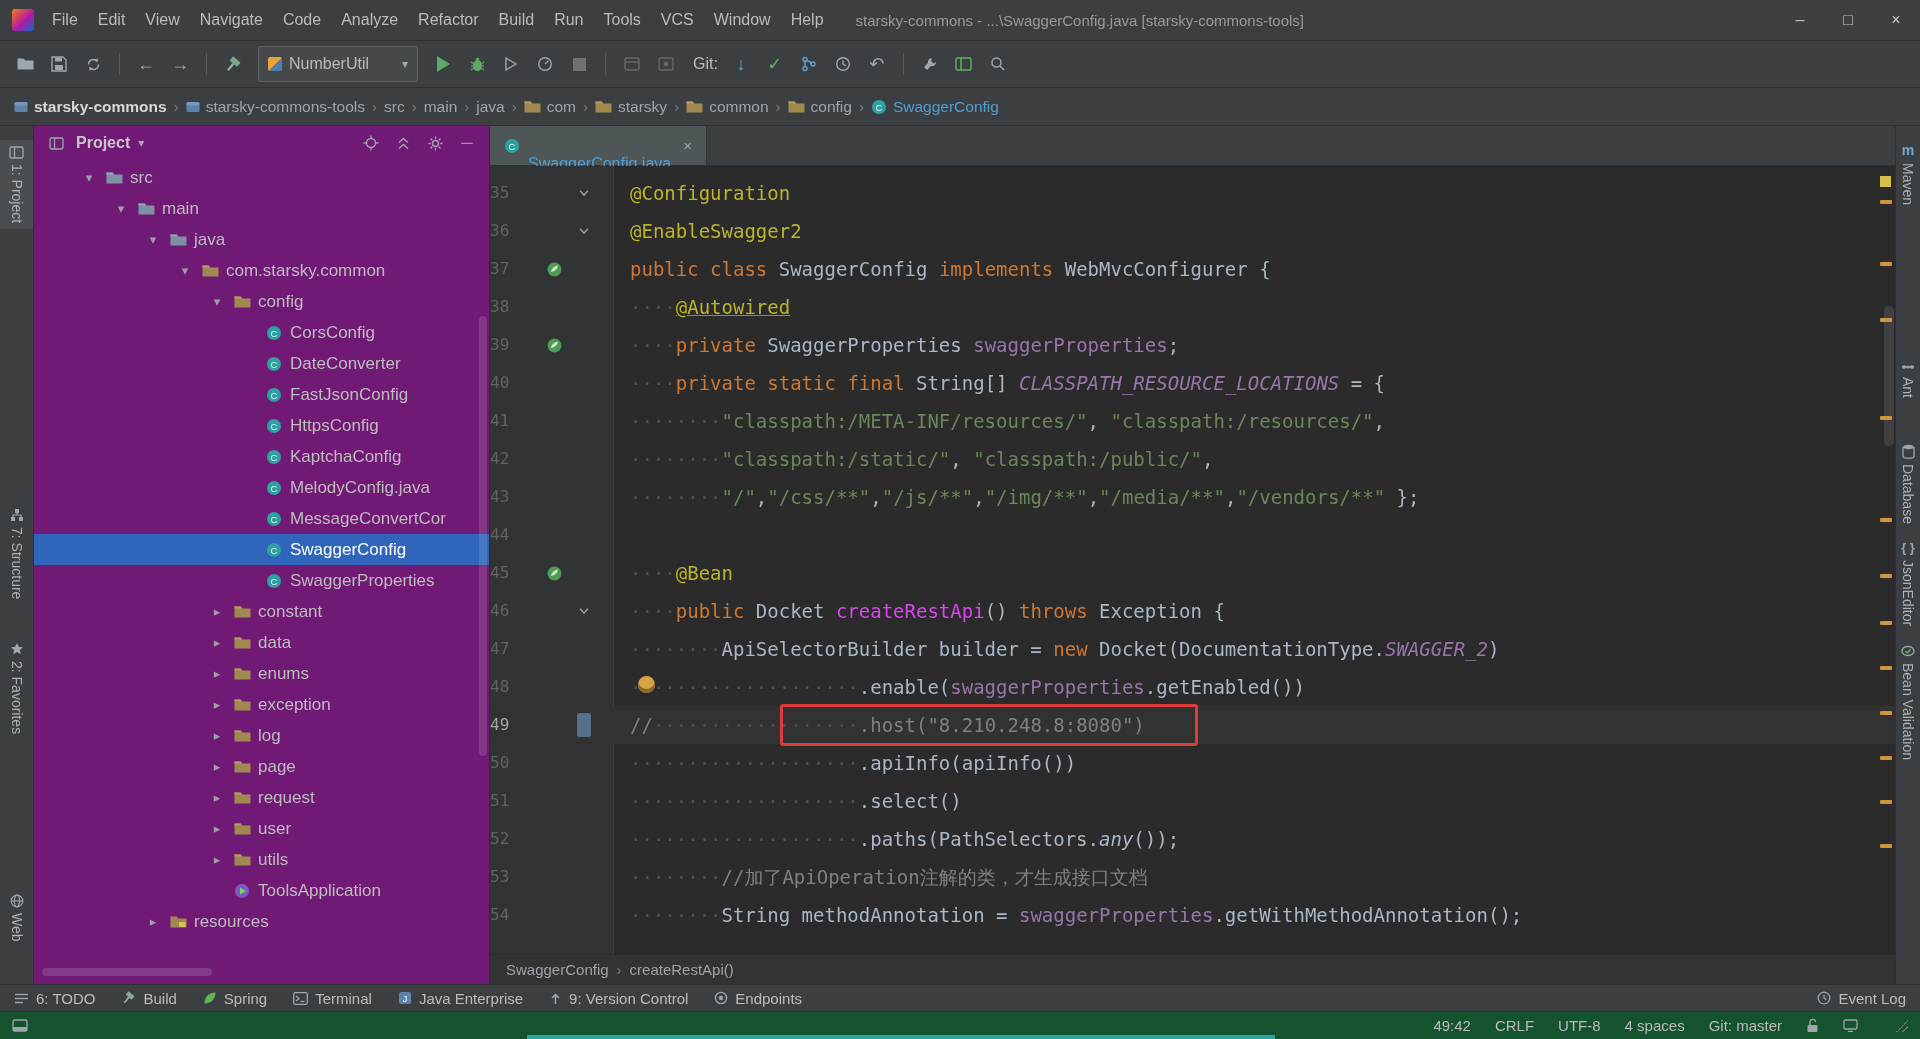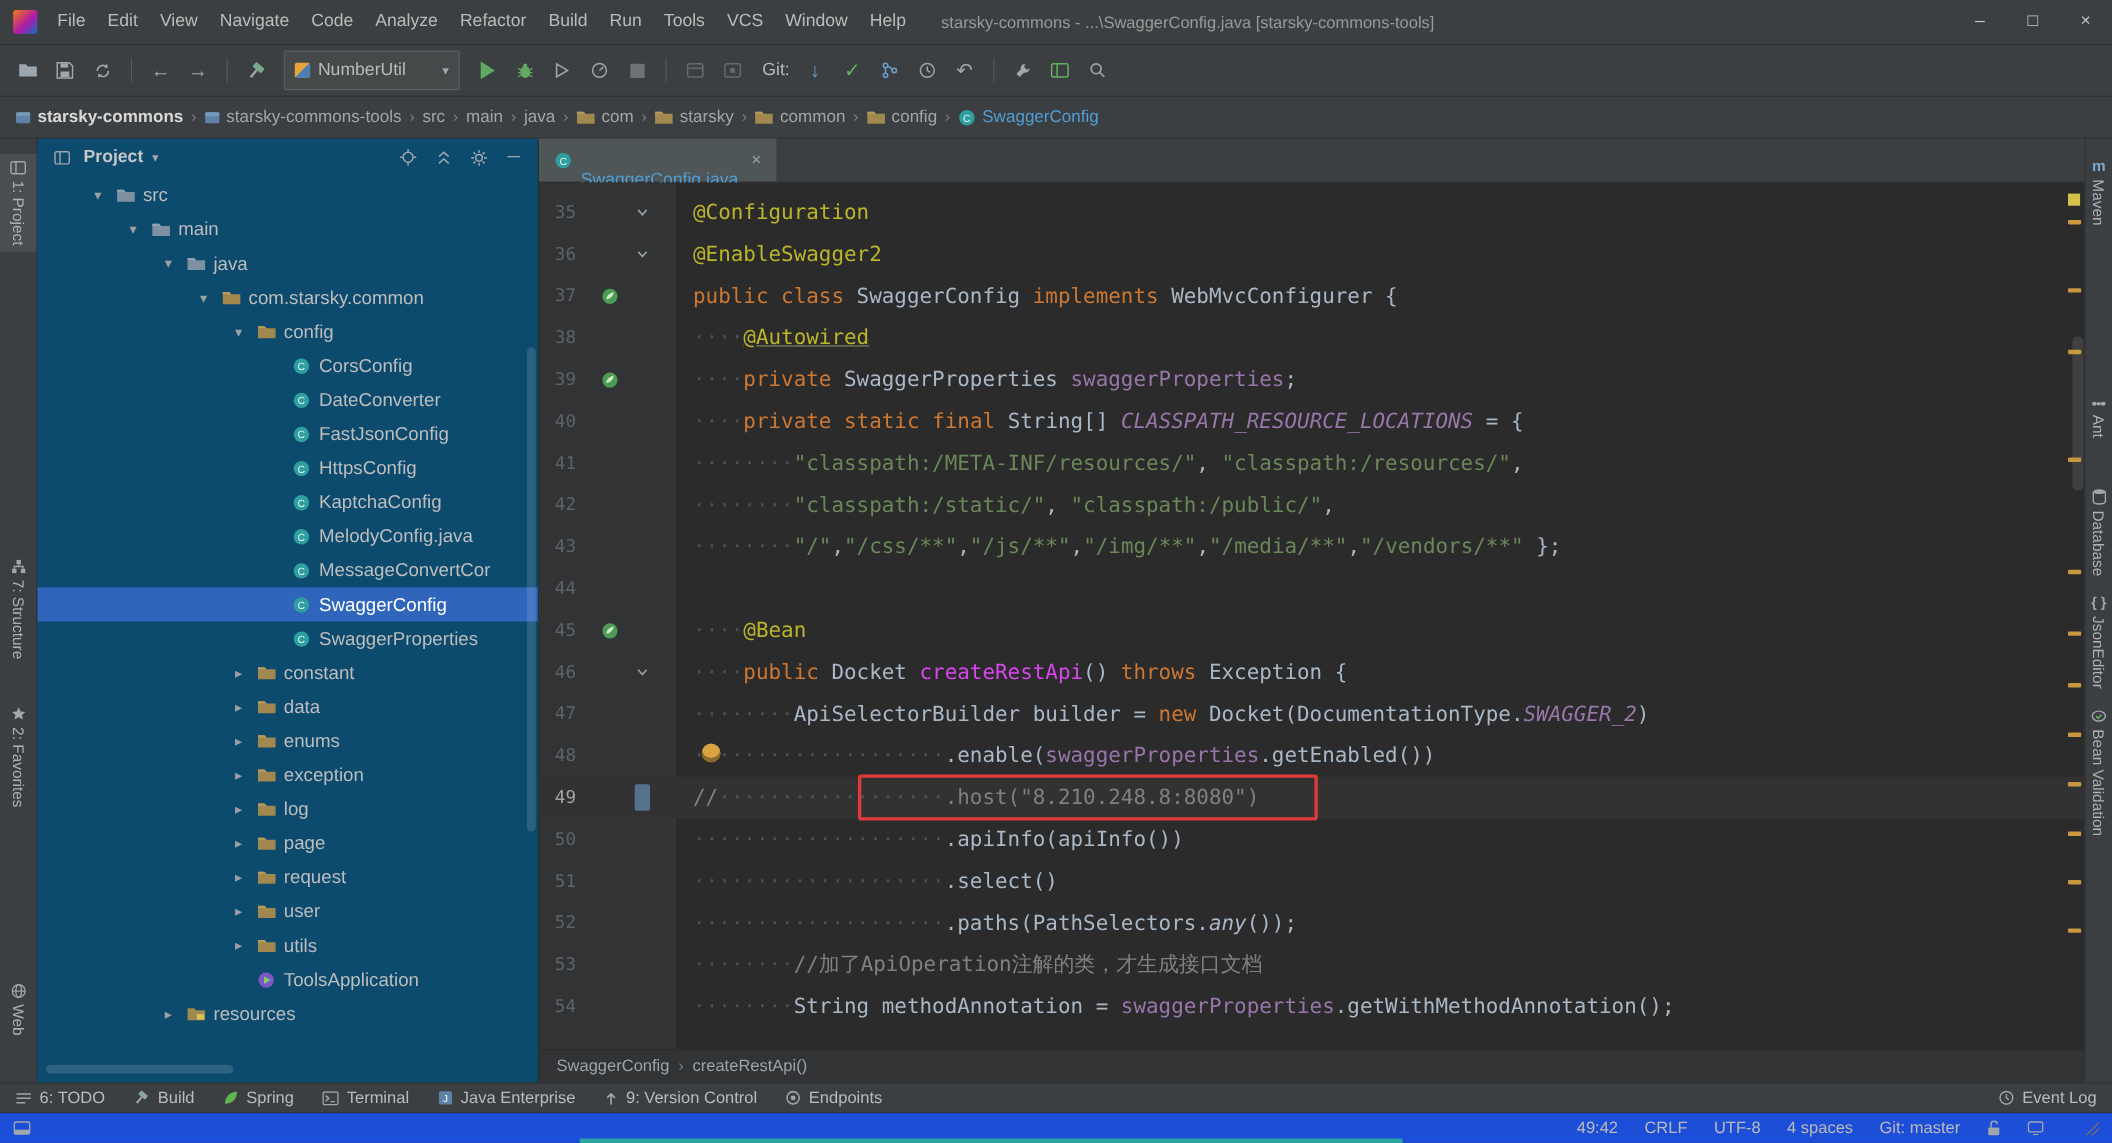--- a/index.html
+++ b/index.html
@@ -39,21 +39,21 @@
   
   .main{display:flex;height:858px;}
   .stripe{background:#3c3f41;position:relative;flex:none;}
   .stripe-left{width:34px;border-right:1px solid #2f3131;}
   .stripe-right{width:25px;border-left:1px solid #2f3131;}
   .stripe-item{position:absolute;left:0;width:100%;display:flex;flex-direction:column;align-items:center;gap:5px;
                font-size:14px;color:#adb2b6;}
   .stripe-item .vtext{writing-mode:vertical-rl;white-space:nowrap;}
   .stripe-item.active{background:#4b4e50;padding:6px 0;}
   
-  .project{width:456px;flex:none;background:#0c4a6e;display:flex;flex-direction:column;position:relative;
+  .project{width:456px;flex:none;background:#701a75;display:flex;flex-direction:column;position:relative;
            border-right:1px solid #2c2e2f;}
   .proj-header{height:34px;display:flex;align-items:center;gap:8px;padding:0 10px;}
   .proj-title{font-weight:bold;color:#c7c7c7;}
   .proj-header .spacer{flex:1;}
   .hdr-icn{width:24px;height:24px;display:flex;align-items:center;justify-content:center;color:#9fa6ac;}
   .tree{position:relative;flex:1;overflow:hidden;padding-top:2px;}
   .tree-row{height:31px;display:flex;align-items:center;gap:6px;white-space:nowrap;font-size:17px;color:#bdbdbd;}
   .tree-row.selected{background:#2f65ba;color:#ffffff;}
   .tree-chevron{width:18px;text-align:center;color:#9da0a2;font-size:13px;flex:none;}
   .tree-icn{width:20px;display:flex;justify-content:center;flex:none;}
@@ -63,21 +63,21 @@
   .editor-col{flex:1;display:flex;flex-direction:column;min-width:0;}
   .tabbar{height:40px;background:#3c3f41;display:flex;align-items:stretch;border-bottom:1px solid #2f3131;}
   .tab{display:flex;align-items:center;gap:8px;padding:0 14px;background:#4e5658;border-right:1px solid #323537;}
   .tab-label{color:#4f9ed4;font-size:16px;margin-top:36px;}
   .tab-close{color:#9fa6ac;font-size:15px;margin-left:4px;}
   .code-wrap{position:relative;flex:1;background:#2b2b2b;overflow:hidden;padding-top:8px;}
   .gutter-bg{position:absolute;left:0;top:0;bottom:0;width:124px;background:#313335;border-right:1px solid #3c3e40;}
   .code-line{position:relative;display:flex;height:38px;align-items:center;}
   .code-line.current{background:#323232;}
   .gutter{width:124px;flex:none;display:flex;align-items:center;height:100%;position:relative;z-index:2;}
-  .lnum{width:48px;text-align:center;color:#606366;font:16px/38px "DejaVu Sans Mono","Liberation Mono",monospace;}
+  .lnum{width:48px;text-align:left;color:#606366;font:16px/38px "DejaVu Sans Mono","Liberation Mono",monospace;}
   .code-line.current .lnum{color:#a4a3a3;}
   .gicon{width:32px;display:flex;justify-content:center;}
   .gfold{width:28px;display:flex;justify-content:center;align-items:center;}
   .caret-marker{width:14px;height:24px;background:#55718c;border-radius:2px;}
   .lcontent{font:19px/38px "DejaVu Sans Mono","Liberation Mono",monospace;white-space:pre;padding-left:16px;z-index:1;}
   .seg-kw{color:#cc7832;} .seg-str{color:#6a8759;} .seg-com{color:#808080;}
   .seg-ann{color:#bbb529;} .seg-annu{color:#bbb529;text-decoration:underline;text-decoration-color:#8a8a62;}
   .seg-fld{color:#9876aa;} .seg-sfld{color:#9876aa;font-style:italic;}
   .seg-mth{color:#d946ef;} .seg-txt{color:#a9b7c6;} .seg-itl{color:#a9b7c6;font-style:italic;}
   .seg-ws{color:#4c5052;}
@@ -87,21 +87,21 @@
   .edit-mark{position:absolute;right:3px;width:12px;height:4px;background:#c9973f;border-radius:1px;z-index:4;}
   .file-status-box{position:absolute;right:4px;top:10px;width:11px;height:11px;background:#d6c04c;z-index:4;}
   .edit-vscroll{position:absolute;right:1px;top:140px;width:10px;height:140px;border-radius:5px;background:rgba(255,255,255,.10);}
   .editor-crumbs{height:30px;background:#313335;display:flex;align-items:center;gap:8px;padding:0 16px;
                  font-size:15px;color:#9da3a8;border-top:1px solid #2a2c2d;}
   
   .bottombar{height:27px;display:flex;align-items:center;gap:26px;padding:0 14px;background:#3c3f41;
              border-top:1px solid #2f3131;font-size:15px;}
   .bb-item{display:flex;align-items:center;gap:7px;color:#bbbbbb;}
   .bb-right{margin-left:auto;display:flex;align-items:center;gap:7px;}
-  .statusbar{height:28px;display:flex;align-items:center;padding:0 12px;background:#1d4ed8;
+  .statusbar{height:28px;display:flex;align-items:center;padding:0 12px;background:#14532d;
              border-top:1px solid #2f3131;font-size:15px;color:#bbbbbb;}
   .sb-right{margin-left:auto;display:flex;align-items:center;gap:24px;}
   .sb-item{color:#bbbbbb;}
   .progress-teal{position:absolute;left:527px;bottom:0;width:748px;height:4px;background:#2ba5a2;z-index:9;}
   .resize-grip{width:12px;height:12px;margin-left:14px;
      background:linear-gradient(135deg,transparent 50%,#6a6e70 50%,#6a6e70 58%,transparent 58%,transparent 72%,#6a6e70 72%,#6a6e70 80%,transparent 80%);}
   .icn{display:inline-flex;align-items:center;justify-content:center;}
 </style>
 </head>
 <body>

